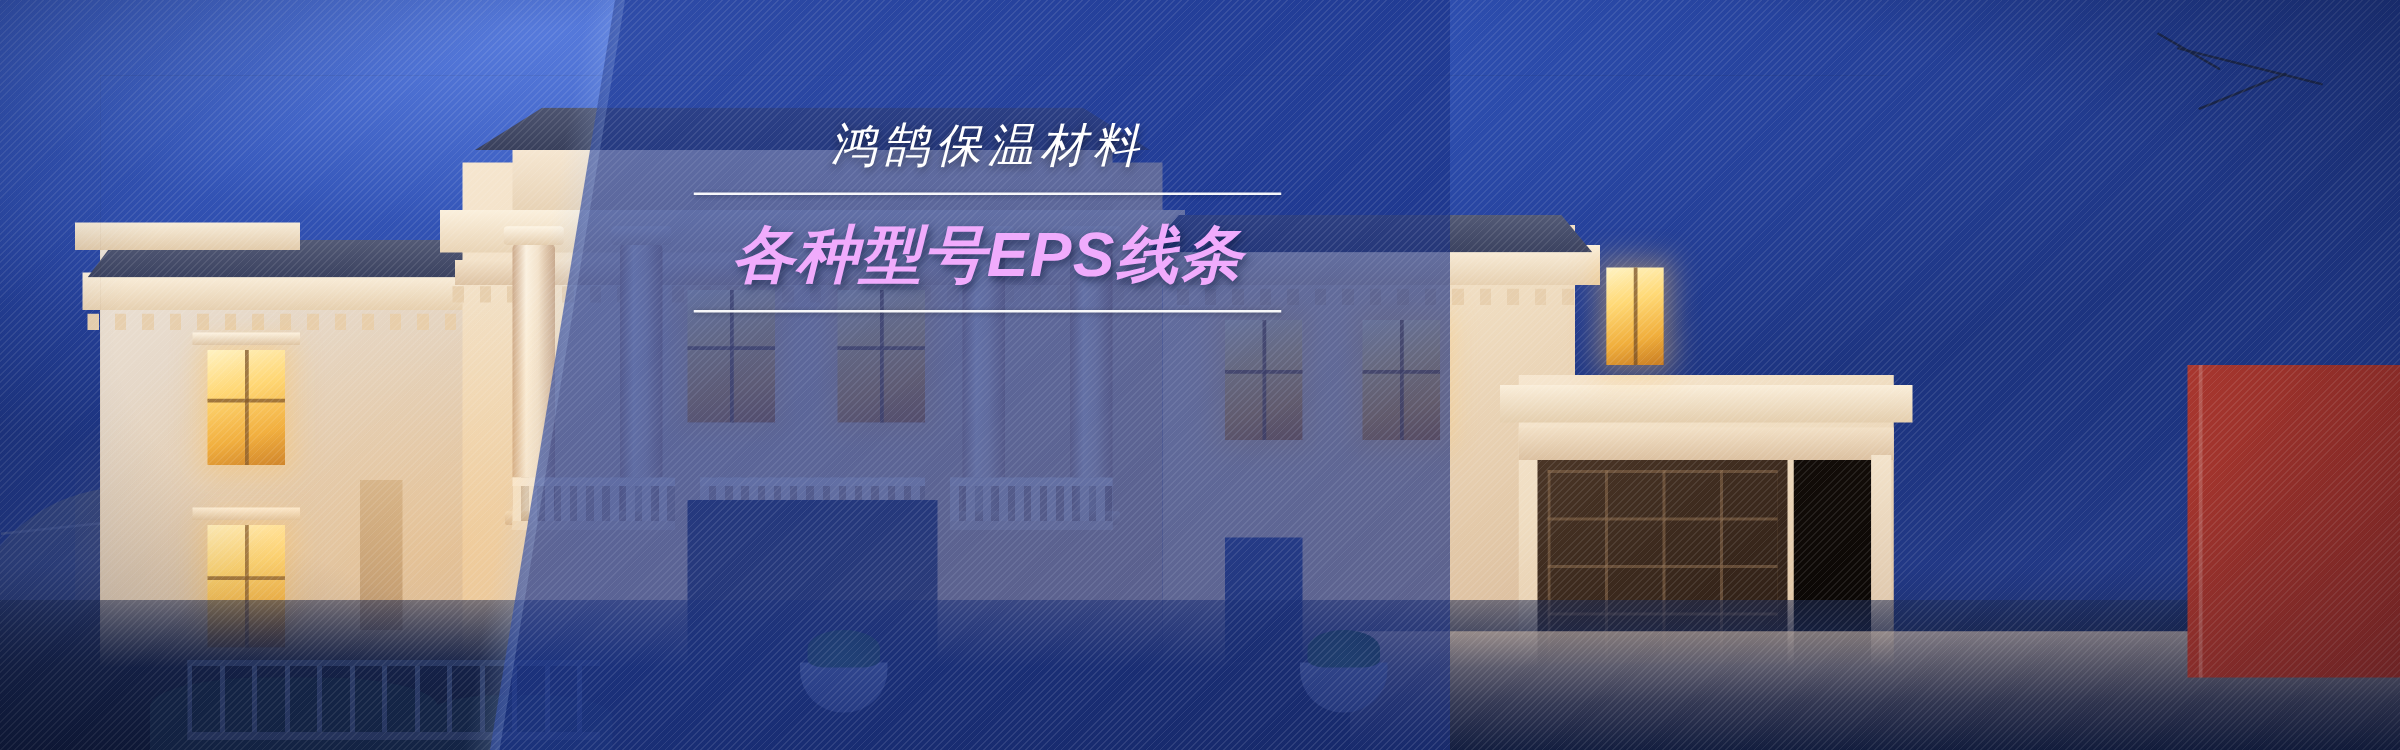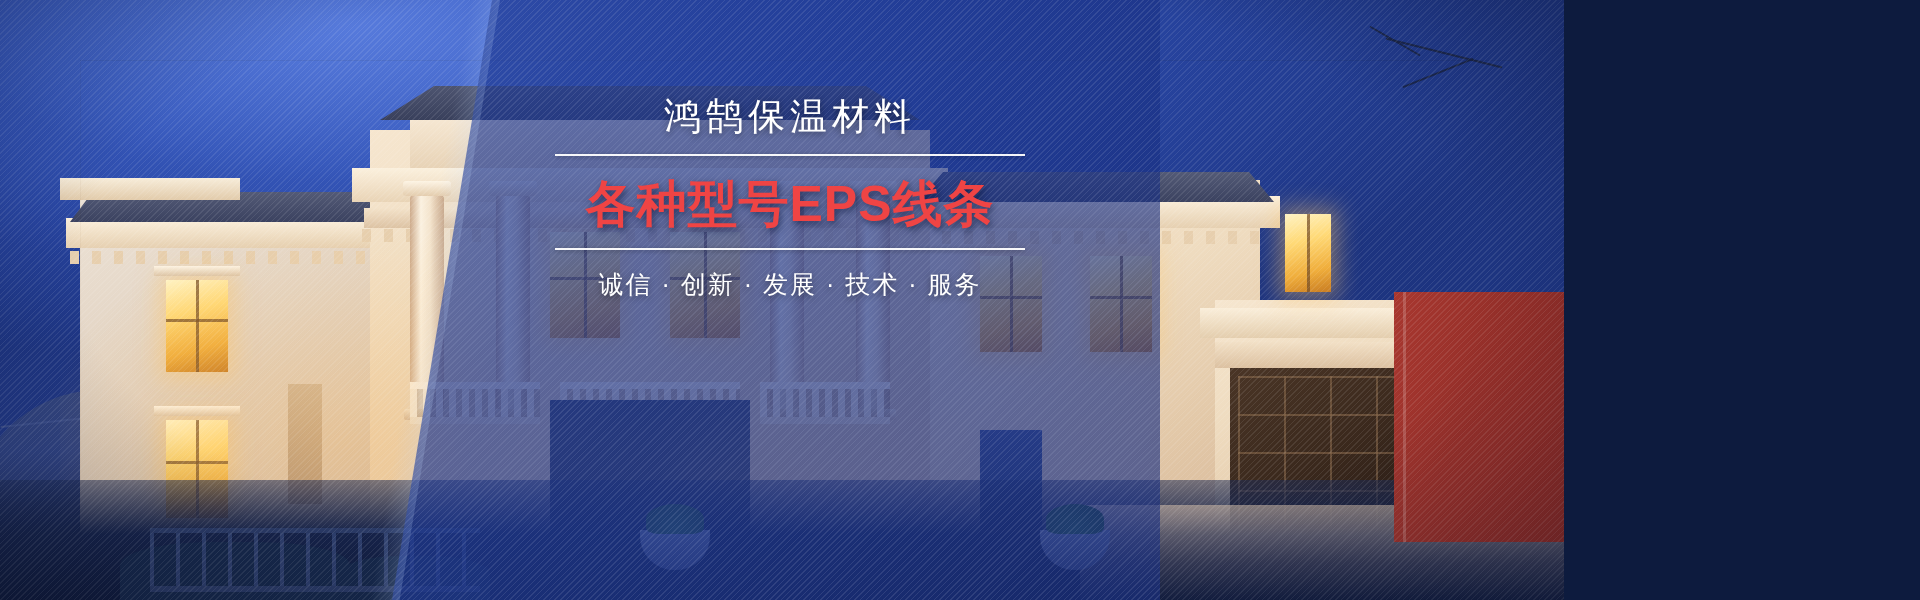--- a/index.html
+++ b/index.html
@@ -1,19 +1,19 @@
 <!DOCTYPE html>
 <html><head>
 <meta charset="utf-8">
 <style>
   * { margin:0; padding:0; box-sizing:border-box; }
   html,body { width:1920px; height:600px; overflow:hidden; background:#0d1b3e; }
   body { font-family:"Liberation Sans","DejaVu Sans",sans-serif; }
 
-  .banner { position:relative; width:1564px; height:600px; overflow:hidden; }
+  .banner { position:relative; width:1920px; height:600px; overflow:hidden;font-style:italic; }
 
   
   .photo { position:absolute; inset:0; }
 
   .sky {
     position:absolute; inset:0;
     background:
       radial-gradient(ellipse 70% 55% at 30% 8%, #3f63c8 0%, #2f51b4 38%, #26429c 65%, #1d3480 100%),
       linear-gradient(#2c4fb2, #16265c);
   }
@@ -260,21 +260,21 @@
     white-space:nowrap;
   }
   .rule {
     height:2px; background:#ffffff; opacity:.95; margin:15px auto 0 auto;
     width:100%; box-shadow:0 1px 4px rgba(0,0,0,.35);
   }
   .rule.bottom { margin:14px auto 0 auto; }
   .headline {
     margin-top:19px;
     font-size:50px; line-height:1.19; font-weight:bold;
-    color:#ef4444; letter-spacing:1px; white-space:nowrap;
+    color:#f0abfc; letter-spacing:1px; white-space:nowrap;
     text-shadow:2px 3px 7px rgba(12,22,58,.62);
   }
   .tagline {
     margin-top:18px; font-size:25px; color:#ffffff; letter-spacing:2px;
     white-space:nowrap; text-shadow:0 2px 6px rgba(0,0,0,.45);
   }
 </style>
 </head>
 <body>
 
@@ -391,16 +391,15 @@
   <div class="overlay-panel">
     <div class="overlay-hatch"></div>
   </div>
   <div class="edge-light"></div>
 
   <div class="text-block">
     <div class="brand">鸿鹄保温材料</div>
     <div class="rule"></div>
     <div class="headline">各种型号EPS线条</div>
     <div class="rule bottom"></div>
-    <div class="tagline">诚信 · 创新 · 发展 · 技术 · 服务</div>
   </div>
 
 </div>
 
 </body></html>

